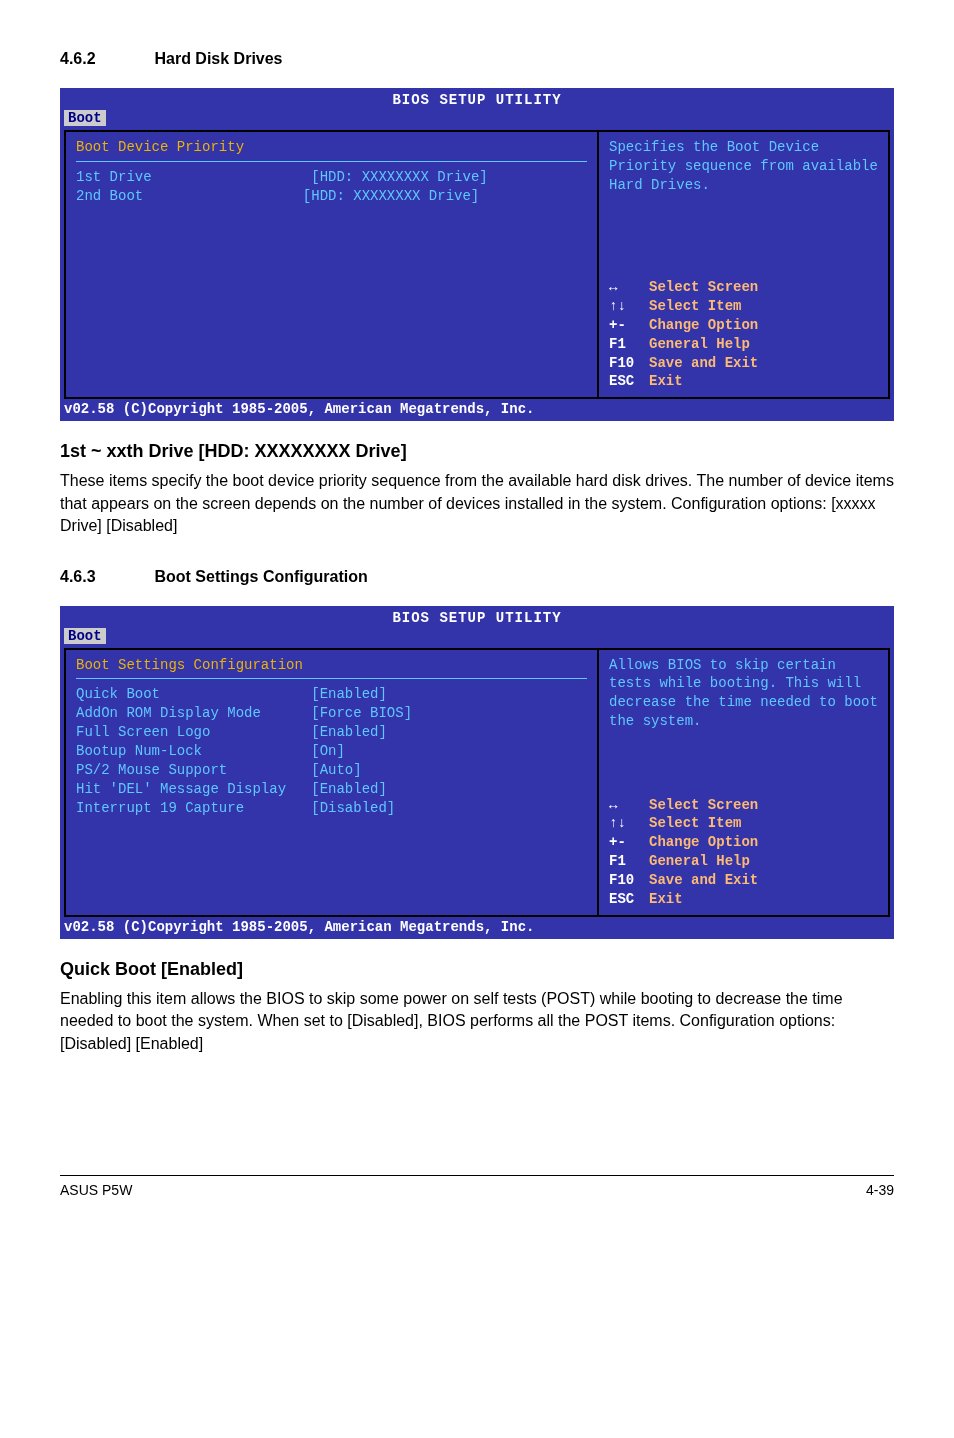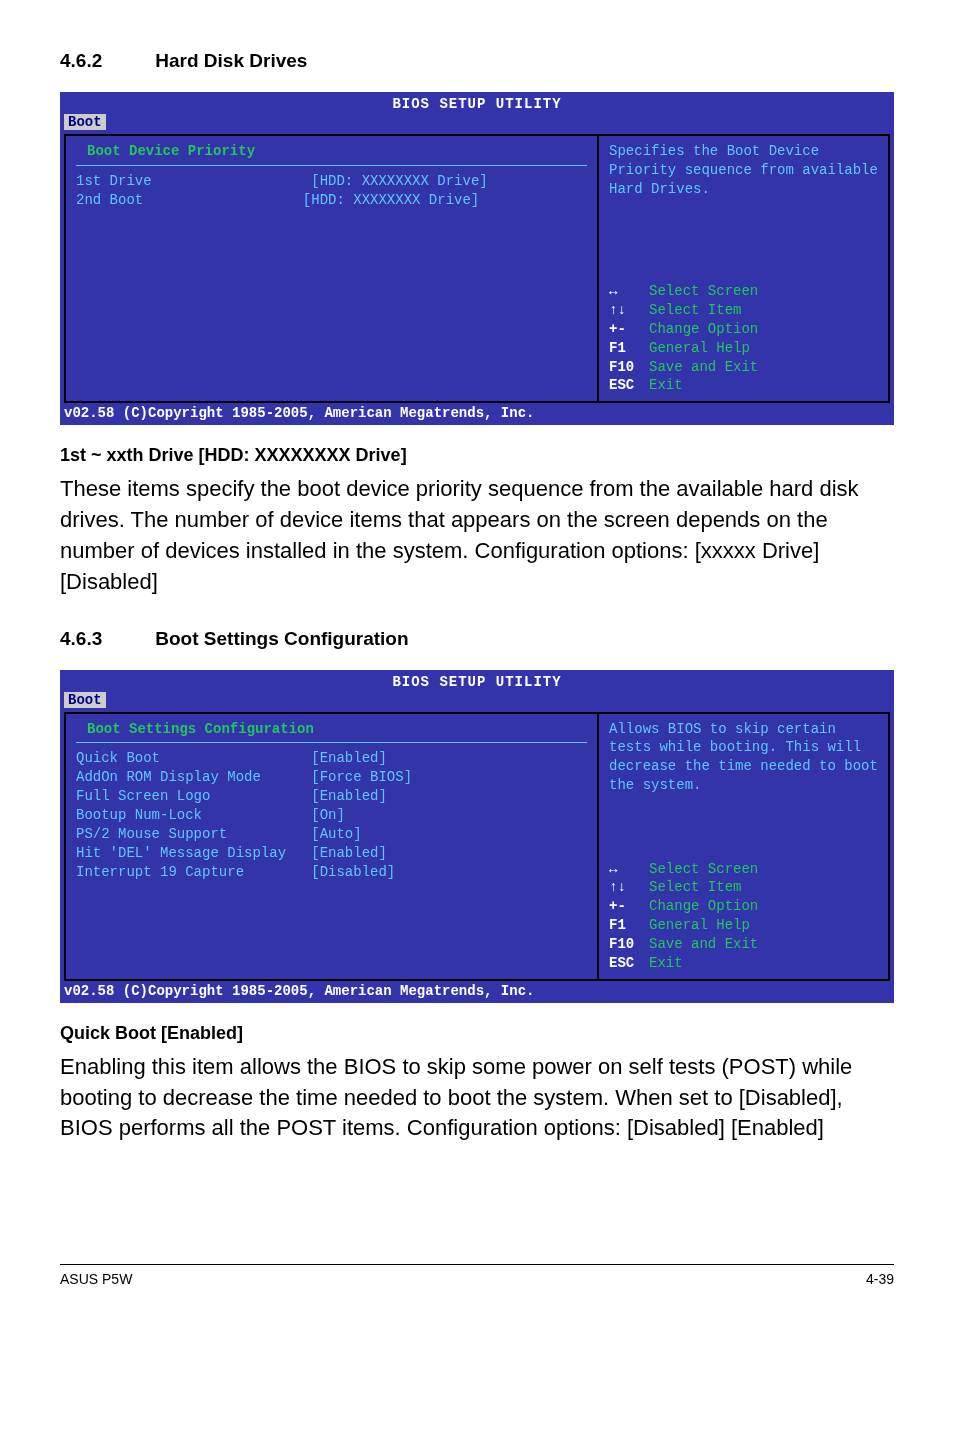--- a/index.html
+++ b/index.html
@@ -5,35 +5,35 @@
   body {
     font-family: Arial, Helvetica, sans-serif;
     margin: 0;
     padding: 50px 60px 30px 60px;
     background: #fff;
     color: #000;
     width: 954px;
     box-sizing: border-box;
   }
   .heading-1 {
-    font-size: 19px;
+    font-size: 16px;
     font-weight: bold;
     margin-bottom: 20px;
   }
   .heading-1 .hnum {
     display: inline-block;
     width: 90px;
   }
   .subhead {
     font-size: 18px;
     font-weight: bold;
     margin: 20px 0 8px 0;
   }
   .body-text {
-    font-size: 22px;
+    font-size: 16px;
     line-height: 1.4;
     margin-bottom: 30px;
   }
   .bios-box {
     background: #3333aa;
     padding: 4px;
     font-family: "Courier New", monospace;
     font-size: 14px;
     color: #c0c0c0;
     margin-bottom: 6px;
@@ -76,23 +76,23 @@
     color: #5ec8ff;
     line-height: 1.35;
     position: relative;
   }
   .bios-right .help-top {
     min-height: 140px;
   }
   .bios-setting-row {
     white-space: pre;
   }
-  .label-white { color: #22c55e; font-weight: bold; margin-left: 11px; }
+  .label-white { color: #eab308; font-weight: normal; }
   .help-nav-key { color: #ffffff; font-weight: bold; display:inline-block; width: 40px; }
-  .help-nav-desc { color: #22c55e; font-weight: normal; }
+  .help-nav-desc { color: #fdba74; font-weight: bold; }
   .bios-footer {
     text-align: left;
     color: #ffffff;
     font-weight: bold;
     padding: 2px 0 0 0;
     font-family: "Courier New", monospace;
     font-size: 14px;
     background: #3333aa;
   }
   .hr-sep {

